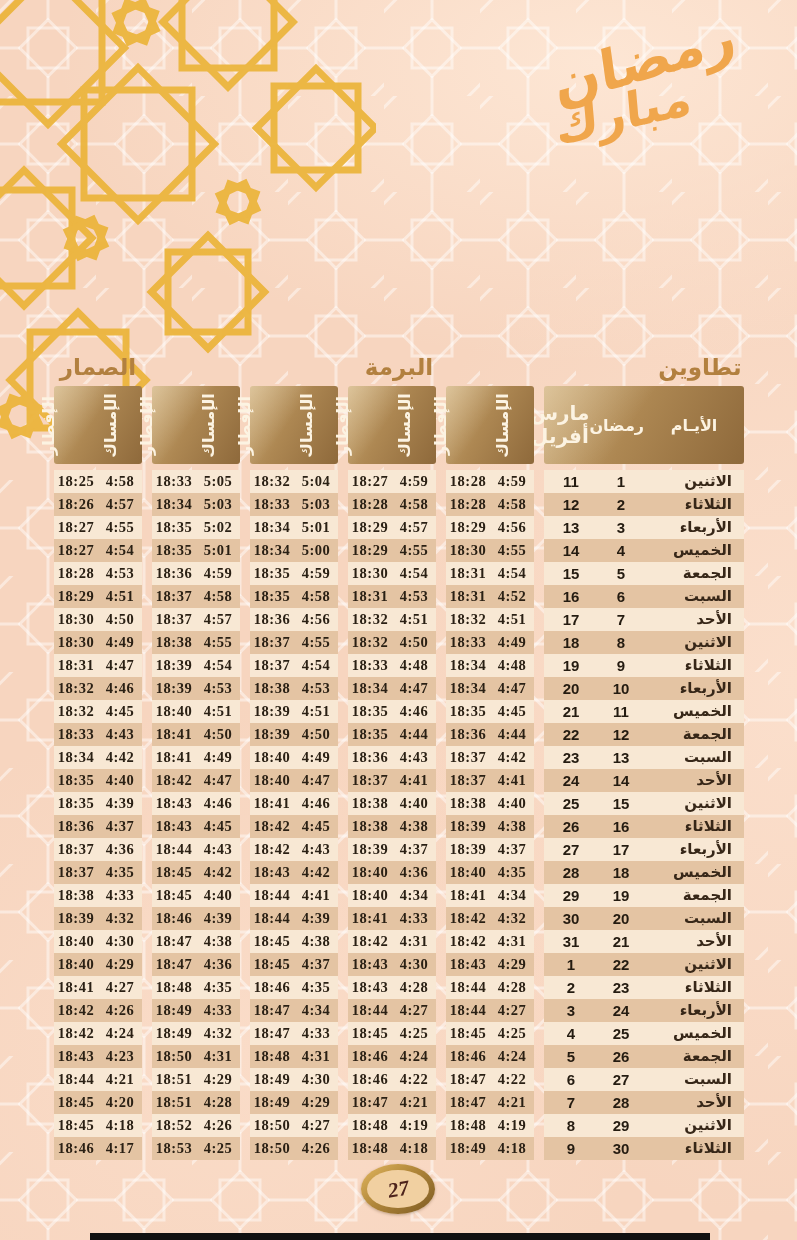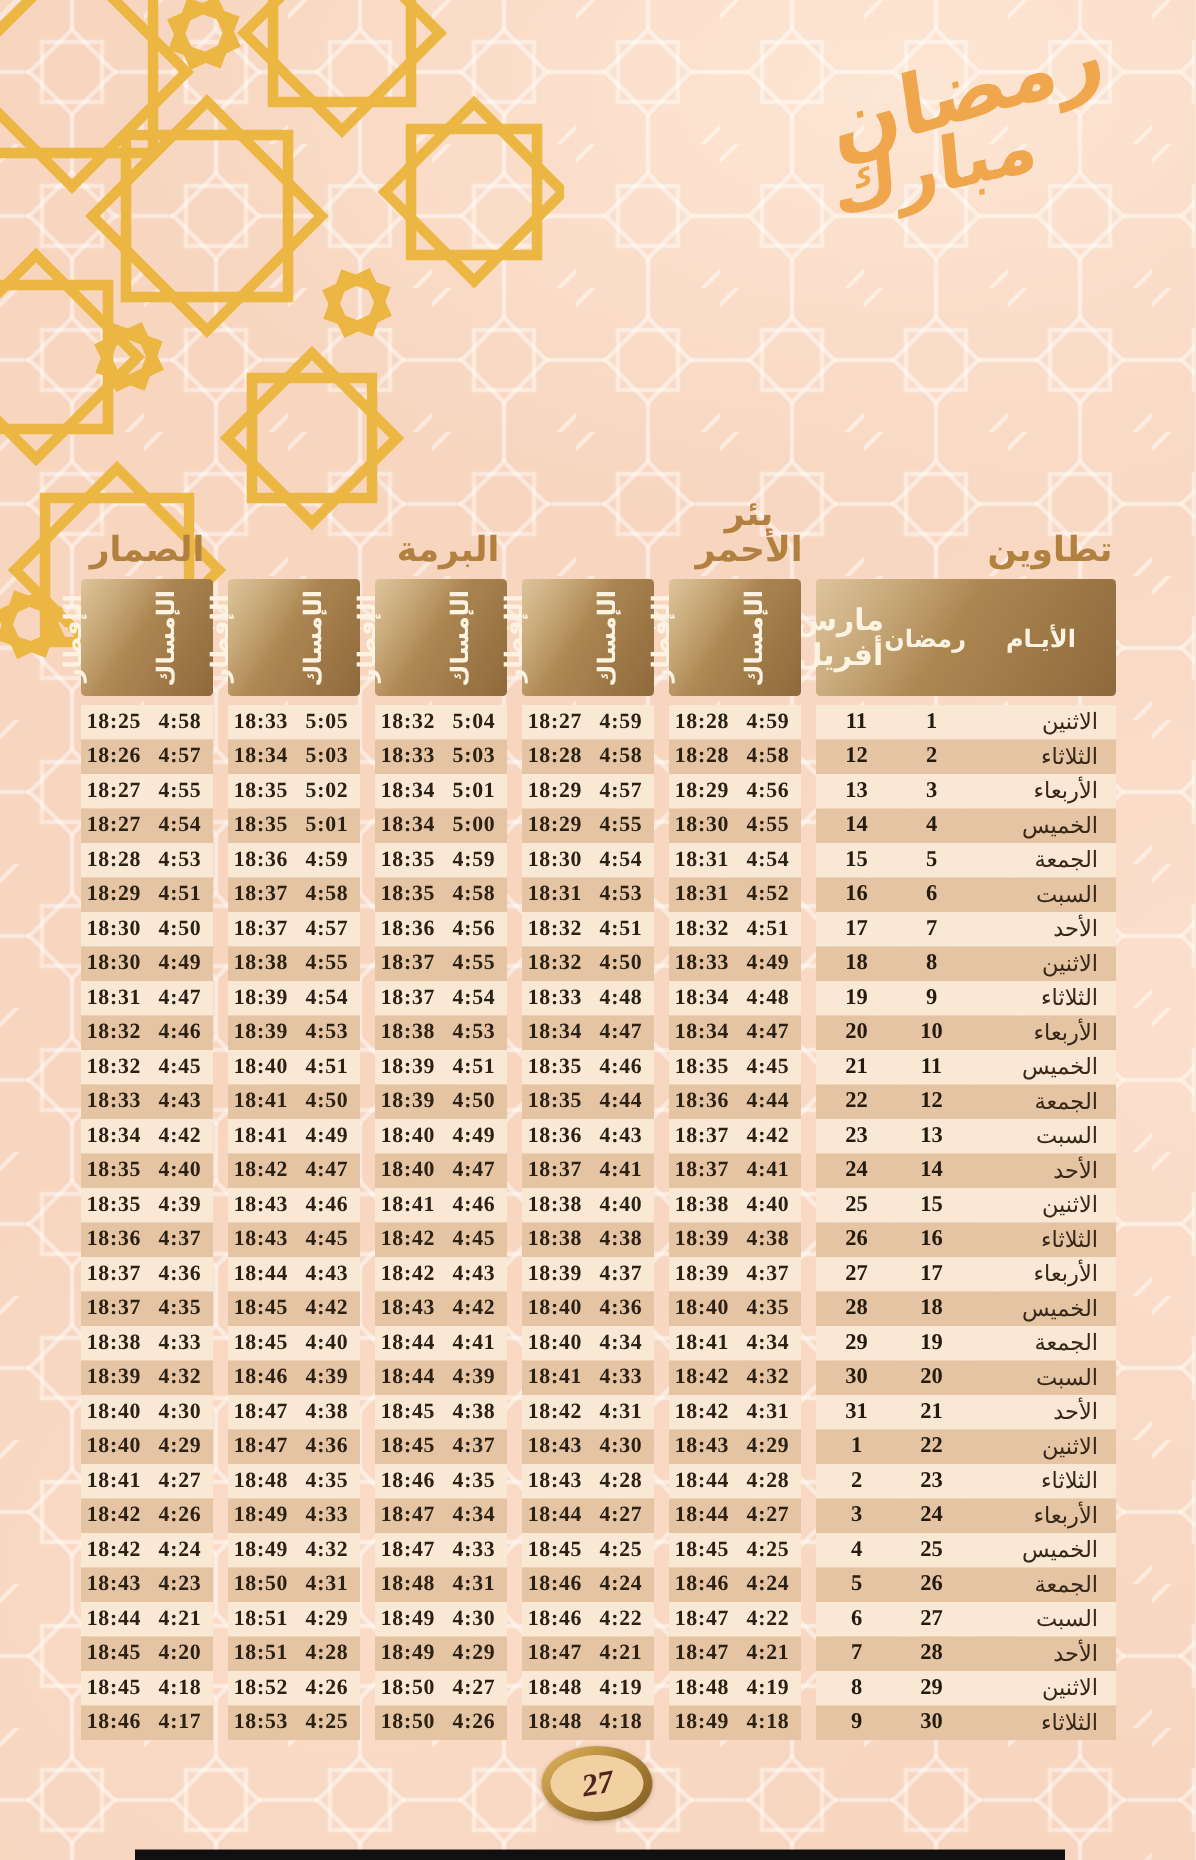--- a/index.html
+++ b/index.html
@@ -37,22 +37,22 @@
   .vlab span{display:block;transform:rotate(-90deg);white-space:nowrap;
     color:#fcf3e2;font-weight:bold;font-size:16px;letter-spacing:.5px;}
   .rows{position:absolute;left:54px;top:470px;width:690px;z-index:2;}
   .row{display:flex;justify-content:space-between;direction:rtl;height:23px;}
   .strip{background:#f8e8d4;height:23px;line-height:23px;}
   .row.alt .strip{background:#e4c4a3;}
   .month-strip{width:200px;display:flex;direction:rtl;}
   .time-strip{width:88px;display:flex;direction:rtl;}
   .cell{display:block;}
   .day{flex:0 0 100px;text-align:right;padding-right:12px;box-sizing:border-box;
-    font-weight:normal;font-size:15px;color:#372718;}
-  .num{font-family:Liberation Serif, serif;font-weight:bold;font-size:15px;color:#241b10;text-align:center;}
+    font-weight:bold;font-size:15px;color:#372718;}
+  .num{font-family:Liberation Sans, sans-serif;font-weight:bold;font-size:15px;color:#241b10;text-align:center;}
   .ram{flex:0 0 46px;}
   .date{flex:0 0 54px;}
   .t{flex:1;text-align:center;font-family:"Liberation Serif",serif;font-weight:bold;
     font-size:14.5px;color:#2a2014;letter-spacing:.5px;}
   .badge{position:absolute;left:361px;top:1164px;width:74px;height:50px;z-index:2;border-radius:50%;
     background:linear-gradient(140deg,#e3b860 0%,#b1873a 45%,#7c5a22 100%);
     box-shadow:0 1px 3px rgba(90,60,20,.35);}
   .badge-inner{position:absolute;inset:6px;border-radius:50%;background:#f1d0a1;
     display:flex;align-items:center;justify-content:center;}
   .badge-num{font-family:"Liberation Serif",serif;font-style:italic;font-weight:bold;
@@ -130,21 +130,20 @@
 
   <div class="callig">
     <span class="c1">رمضان</span>
     <span class="c2">مبارك</span>
   </div>
 
 
   <div class="table-head">
     <div class="loc-labels">
       <div class="loc lbl-site">تطاوين</div>
-      <div class="loc lbl-site">بئر الأحمر</div>
       <div class="loc lbl-site">البرمة</div>
       <div class="loc lbl-site">الصمار</div>
     </div>
     <div class="head-row">
       <div class="hblock month-head">
         <span class="mh day-h">الأيـام</span>
         <span class="mh ram-h">رمضان</span>
         <span class="mh date-h">مارس أفريل</span>
       </div>
       <div class="hblock time-head">

